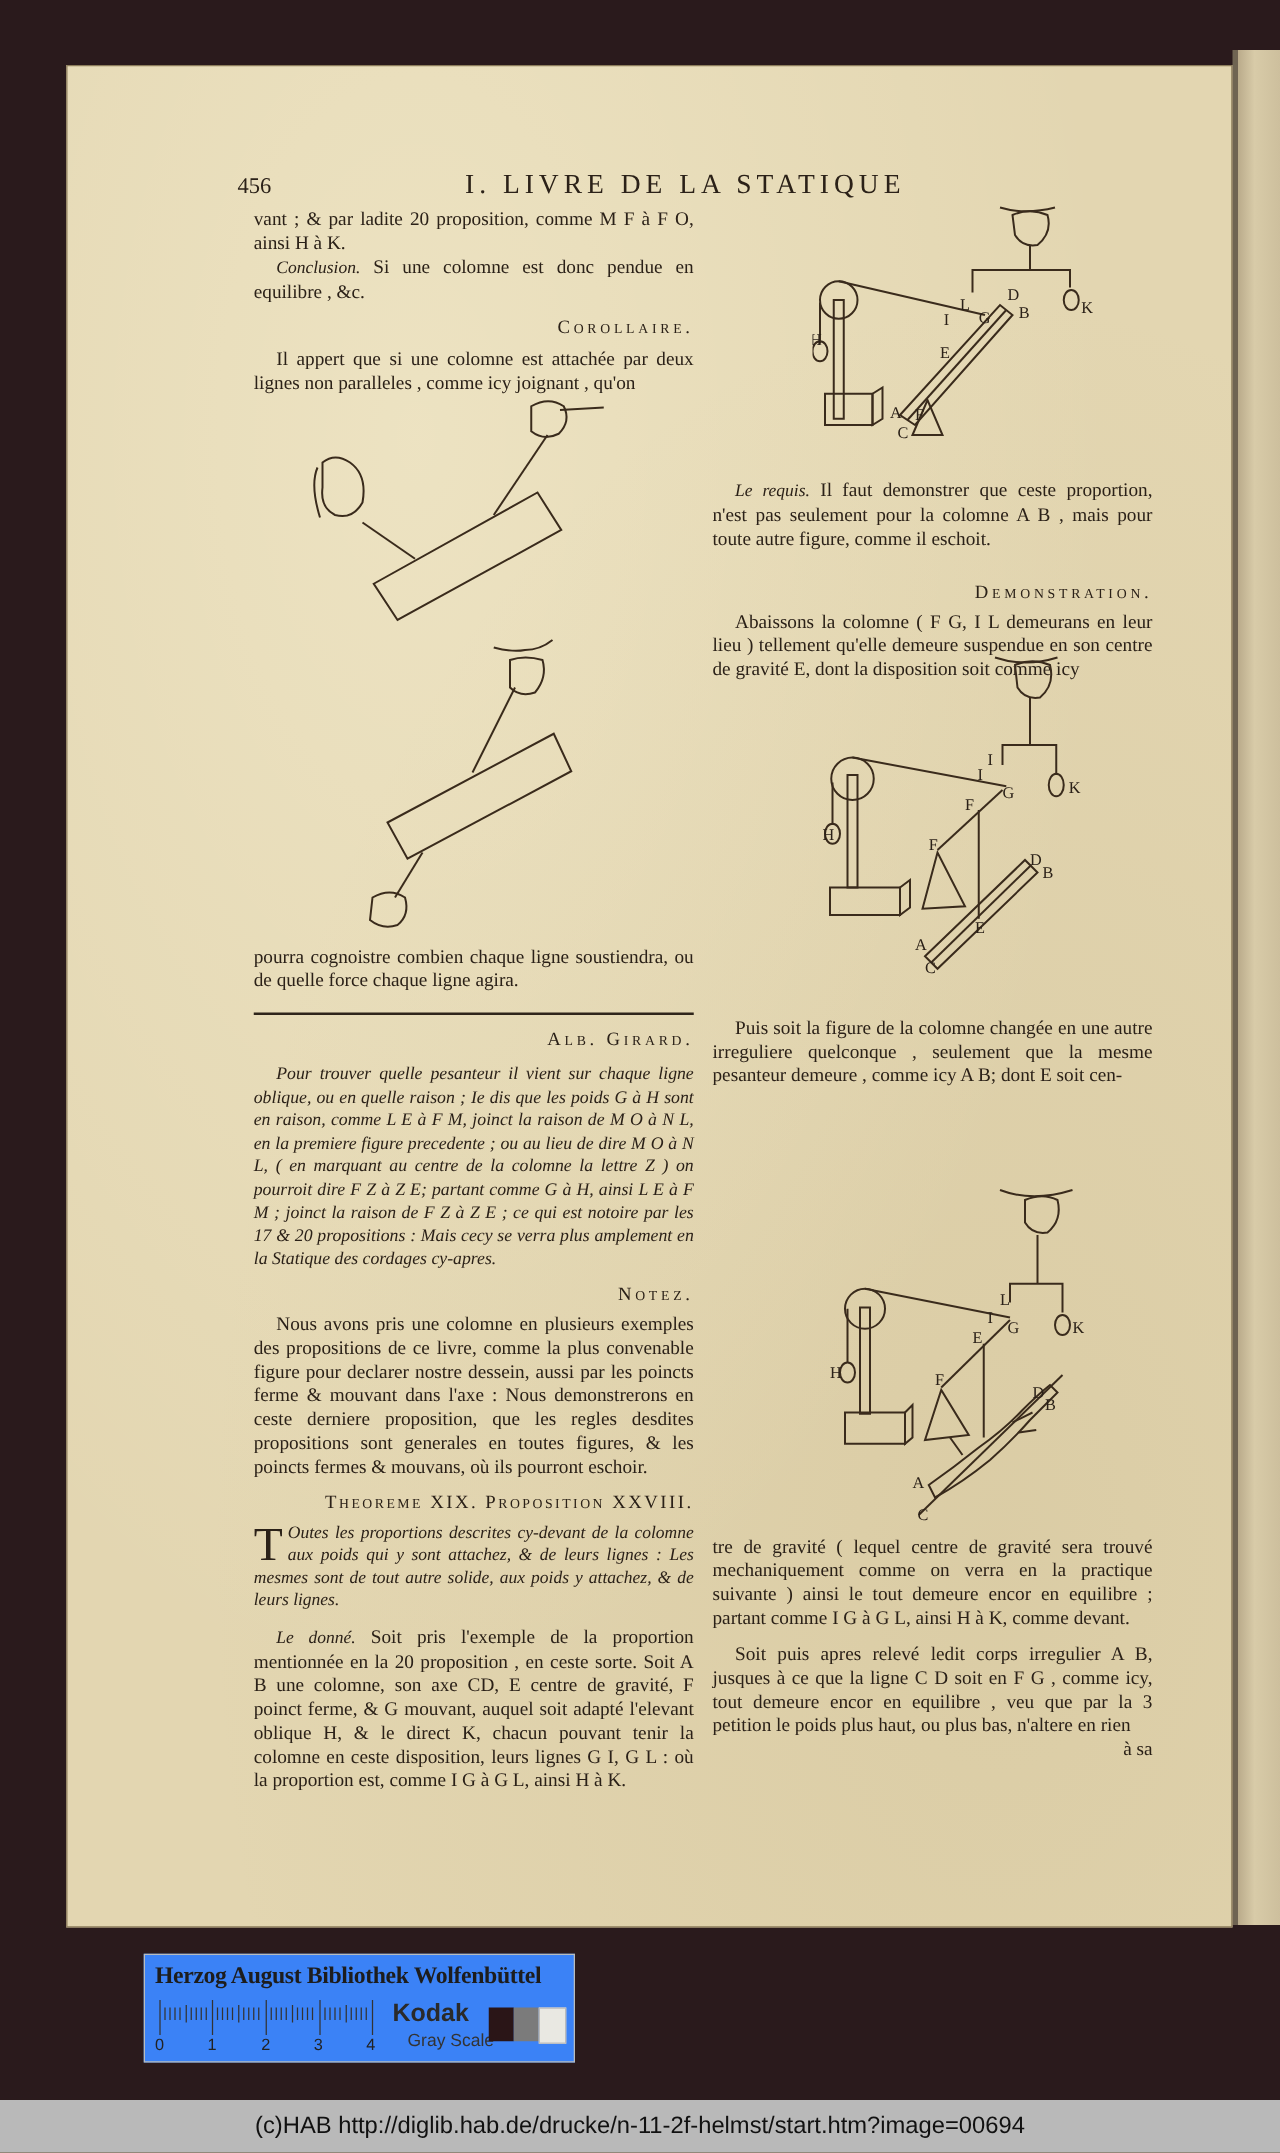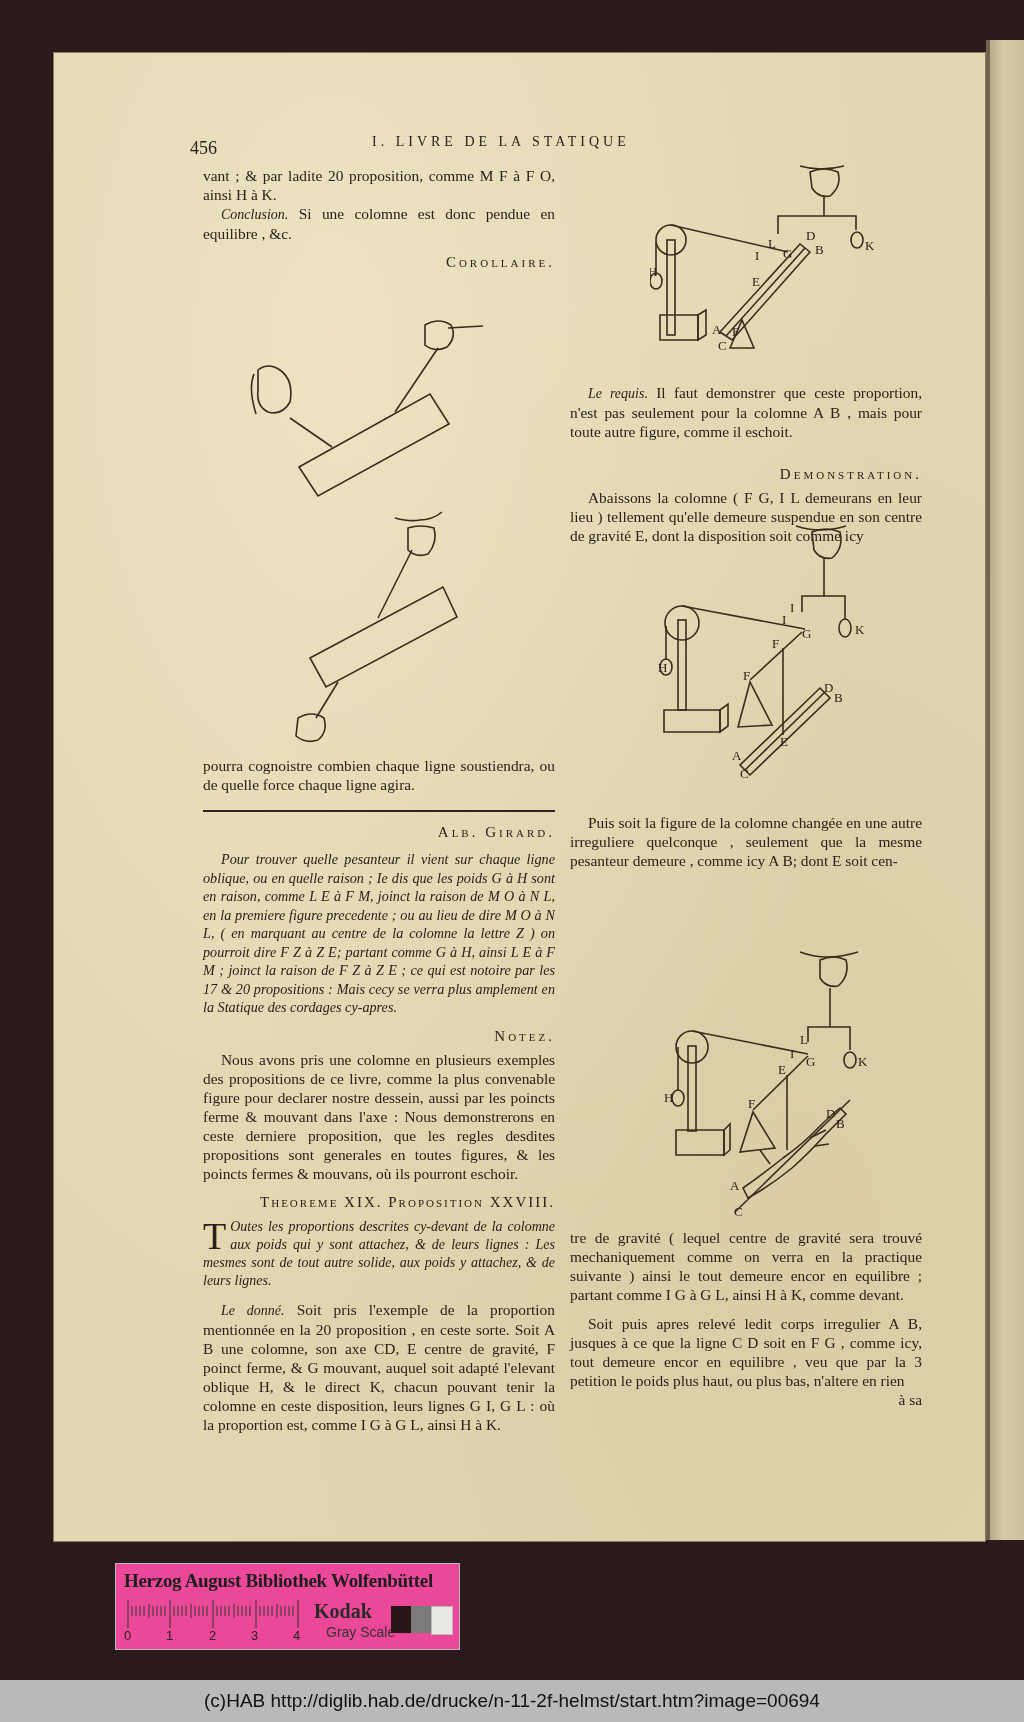--- a/index.html
+++ b/index.html
@@ -4,39 +4,39 @@
 <style>
   html,body{margin:0;padding:0;}
   body{width:1024px;height:1722px;background:#2a1a1c;position:relative;overflow:hidden;font-family:"Liberation Serif","DejaVu Serif",serif;color:#2b2118;}
   .bg-right{position:absolute;left:990px;top:40px;width:34px;height:1500px;background:linear-gradient(90deg,#b9aa8a,#d8cba8 40%,#cdbf9d);}
   .bg-right-edge{position:absolute;left:986px;top:40px;width:4px;height:1500px;background:#6f6452;}
   .page{position:absolute;left:53px;top:52px;width:933px;height:1490px;background:#e3d6b1;
         background-image:radial-gradient(ellipse at 30% 20%,rgba(255,250,225,.35),rgba(0,0,0,0) 60%),radial-gradient(ellipse at 80% 80%,rgba(180,160,110,.18),rgba(0,0,0,0) 60%);
         box-shadow:0 0 0 1px #8b7b5a inset;}
   .header{position:absolute;left:190px;top:134px;width:560px;height:28px;}
   .page-num{position:absolute;left:0;top:4px;font-size:18px;}
-  .running-title{position:absolute;left:182px;top:0;font-size:14px;letter-spacing:4px;}
+  .running-title{position:absolute;left:182px;top:0;font-size:22px;letter-spacing:4px;}
   .col{position:absolute;font-size:15.4px;line-height:19px;text-align:justify;}
   .col p{margin:0;}
   .lcol{left:203px;width:352px;}
   .rcol{left:570px;width:352px;}
   .indent{text-indent:18px;}
   .sc-head{text-align:right;font-size:15px;letter-spacing:3px;font-variant:small-caps;margin:0;}
   .it{font-style:italic;}
   .label-it{font-style:italic;font-size:14px;}
   .rule{position:absolute;left:203px;top:810px;width:352px;height:0;border-top:2px solid #2f251b;}
   svg .ink{stroke:#3a2b1c;fill:none;stroke-width:1.6;}
   svg text{font-family:"Liberation Serif",serif;font-size:13px;fill:#2b2118;}
   .dropcap{float:left;font-size:38px;line-height:32px;margin:2px 4px 0 0;font-style:normal;}
-  .label-card{position:absolute;left:115px;top:1563px;width:343px;height:85px;background:#ec4899;border:1px solid #b8bcbd;}
+  .label-card{position:absolute;left:115px;top:1563px;width:343px;height:85px;background:#3b82f6;border:1px solid #b8bcbd;}
   .card-title{position:absolute;left:8px;top:6px;font-family:"Liberation Serif",serif;font-weight:bold;font-size:19px;letter-spacing:-0.3px;color:#1d1d1d;}
   .ruler{position:absolute;left:8px;top:36px;width:180px;height:30px;}
   .ruler-nums{position:absolute;left:6px;top:64px;width:200px;font-family:"Liberation Sans",sans-serif;font-size:13px;color:#222;}
   .ruler-nums span{position:absolute;}
-  .kodak{position:absolute;left:198px;top:36px;font-family:Liberation Serif, serif;font-weight:bold;font-size:20px;color:#2a2a2a;}
+  .kodak{position:absolute;left:198px;top:36px;font-family:Liberation Sans, sans-serif;font-weight:bold;font-size:20px;color:#2a2a2a;}
   .gray-scale{position:absolute;left:210px;top:60px;font-family:"Liberation Sans",sans-serif;font-size:14px;color:#333;}
   .swatch{position:absolute;top:42px;width:20px;height:27px;}
   .footer{position:absolute;left:0;top:1680px;width:1024px;height:42px;background:#b9b9b9;text-align:center;font-family:"Liberation Sans",sans-serif;font-size:19px;line-height:42px;color:#111;}
 </style>
 </head>
 <body>
 
 <div class="bg-right"></div>
 <div class="bg-right-edge"></div>
 
@@ -44,20 +44,21 @@
 
 <div class="header">
   <span class="page-num">456</span>
   <span class="running-title">I. LIVRE DE LA STATIQUE</span>
 </div>
 
 <div class="col lcol" style="top:166px;">
   <p>vant ; &amp; par ladite 20 proposition, comme M F à F O, ainsi H à K.</p>
   <p class="indent"><span class="label-it">Conclusion.</span><span> Si une colomne est donc pendue en equilibre , &amp;c.</span></p>
   <p class="sc-head" style="margin-top:10px;">Corollaire.</p>
+  <p class="indent" style="margin-top:6px;">Il appert que si une colomne est attachée par deux lignes non paralleles , comme icy joignant , qu'on</p>
 </div>
 
 <svg style="position:absolute;left:240px;top:310px;" width="260" height="200">
   <g>
     <path class="ink" d="M18 60 q10-8 22 0 q14 10 10 32 q-8 14-22 10 q-12-6-10-22 z"></path>
     <path class="ink" d="M14 64 q-6 14 2 40"></path>
   </g>
   <g>
     <path class="ink" d="M185 15 q14-8 26 0 q6 12-4 22 q-12 6-22-2 z"></path>
     <path class="ink" d="M208 18 l35 -2"></path>

